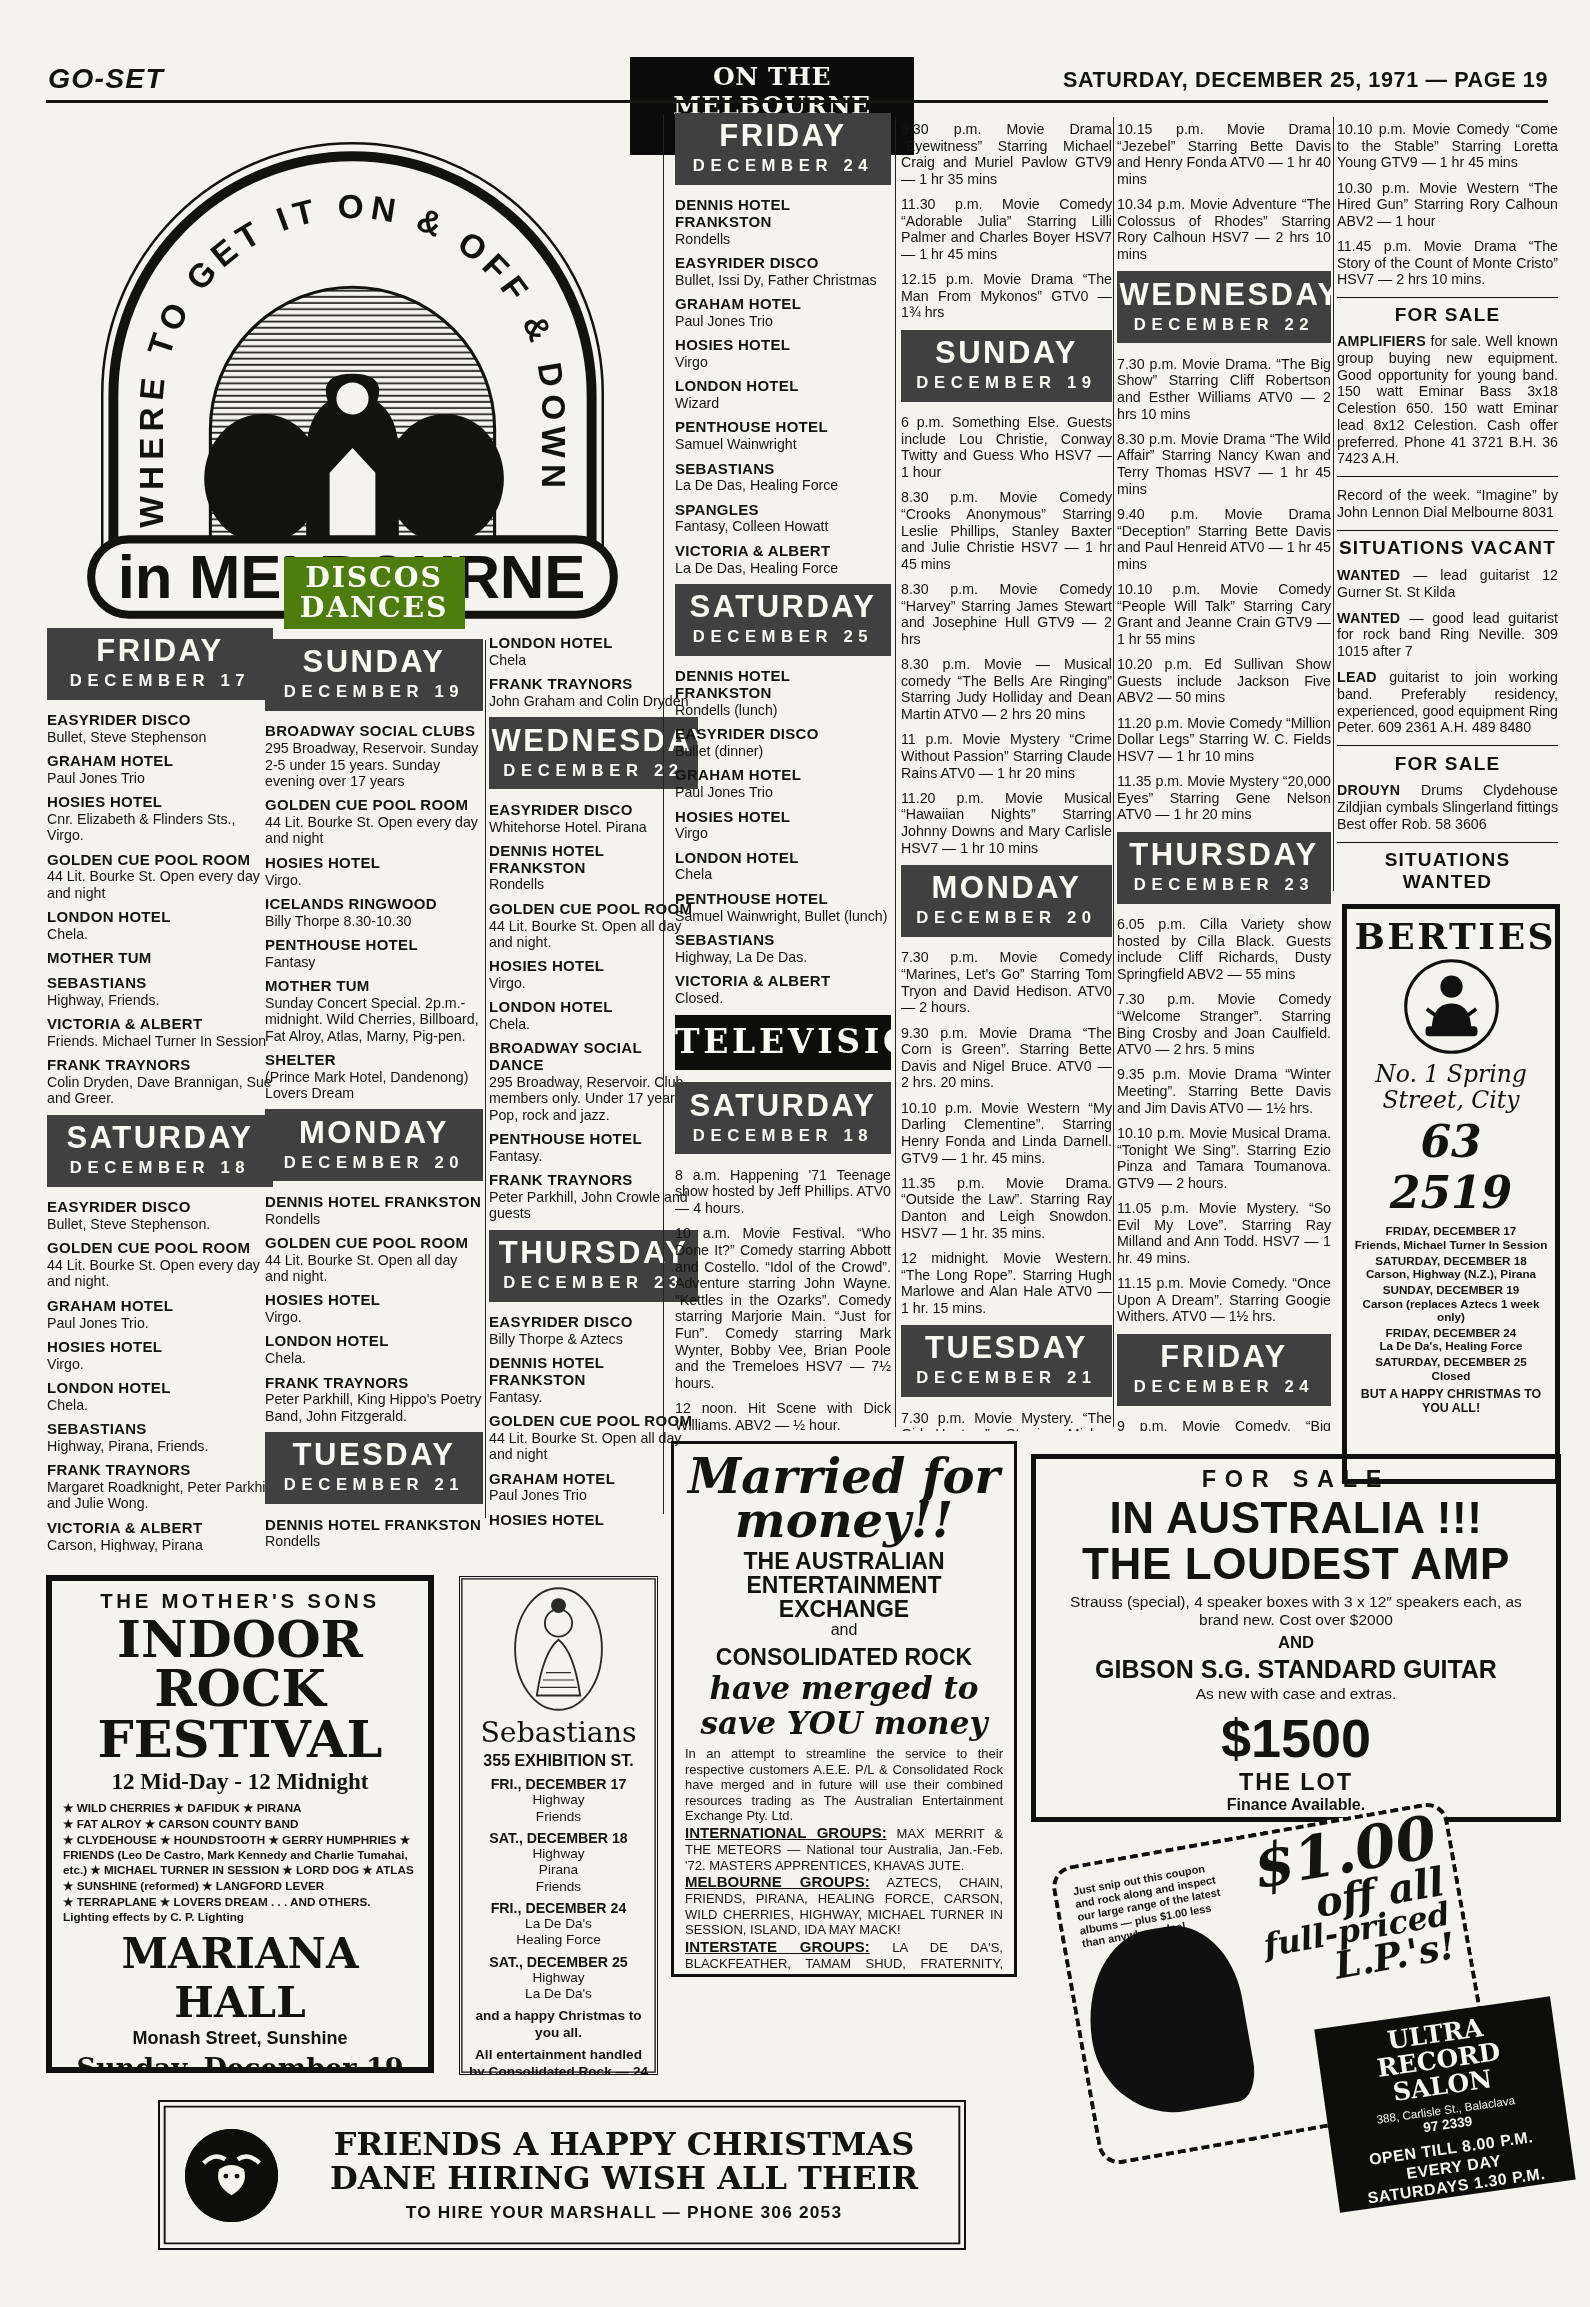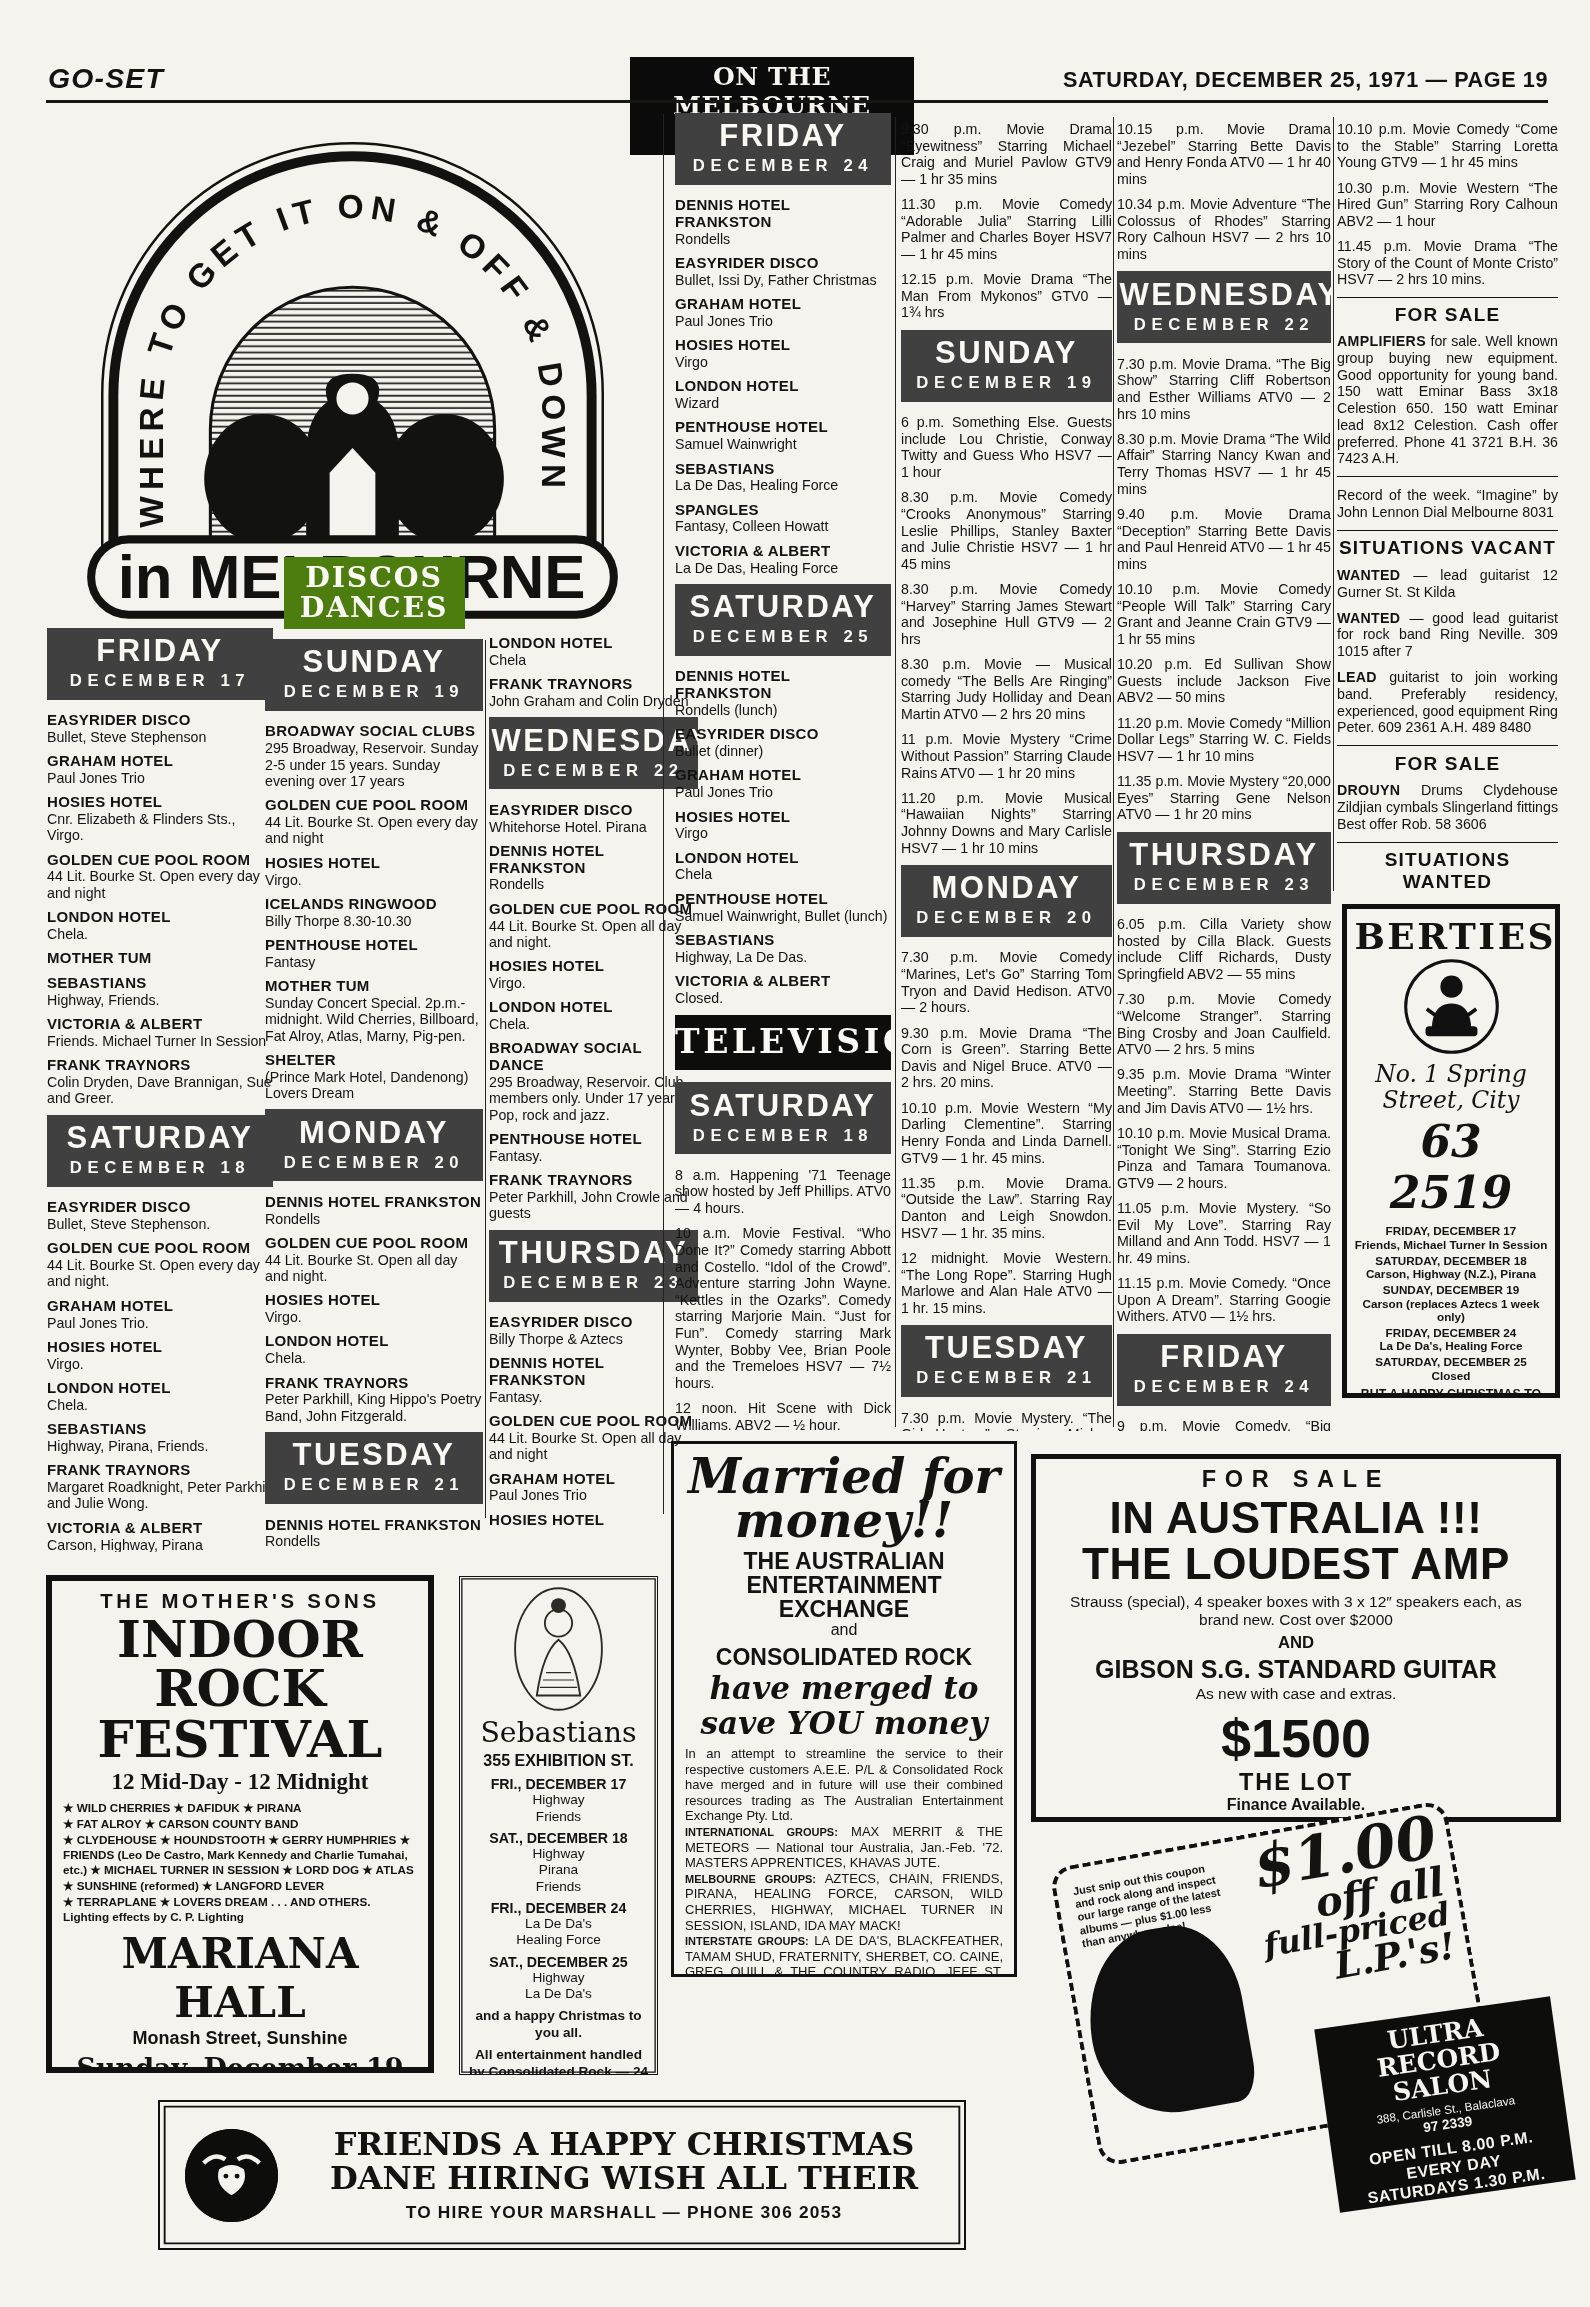--- a/index.html
+++ b/index.html
@@ -26,21 +26,21 @@
   .vname{font-weight:bold;font-size:15px;line-height:1.12;letter-spacing:0.3px;}
   .vdetail{font-size:14.2px;line-height:1.15;}
   .show{font-size:14.2px;line-height:1.17;margin:0 0 8.7px;text-align:justify;}
   .classified{font-size:14.2px;line-height:1.18;margin:0 0 9.3px;text-align:justify;}
   .classified b{letter-spacing:0.3px;}
   .adhead{font-weight:bold;font-size:19px;text-align:center;letter-spacing:1.2px;border-top:1.9px solid #131310;
         padding-top:6.2px;margin:2.5px 0 7.4px;}
   hr.crule{border:none;border-top:1.9px solid #131310;margin:2.5px 0 10px;}
   .vsep{position:absolute;width:1.2px;background:#23231f;}
   
-  .berties{position:absolute;left:1342px;top:904px;width:218px;height:494px;border:5px solid #111;
+  .berties{position:absolute;left:1342px;top:904px;width:218px;height:580px;border:5px solid #111;
         background:#f4f3ee;text-align:center;padding:6.2px 7.4px;box-sizing:border-box;overflow:hidden;}
   .bt-title{font-family:"DejaVu Serif",serif;font-weight:bold;font-size:36px;letter-spacing:2.5px;}
   .bt-script{font-family:"DejaVu Serif",serif;font-style:italic;font-size:23.5px;line-height:1.1;margin-top:3.7px;}
   .bt-phone{font-family:"DejaVu Serif",serif;font-style:italic;font-weight:bold;font-size:44px;margin:2.5px 0 6.2px;}
   .bt-entry{font-size:11.7px;font-weight:bold;text-align:center;line-height:1.15;margin-bottom:2.5px;}
   .bt-entry .bh{display:block;}
   .bt-wish{font-size:12.4px;font-weight:bold;margin:5px 0;}
   
   .festival{position:absolute;left:46px;top:1575px;width:388px;height:498px;border:6.2px solid #111;
         box-sizing:border-box;padding:8.7px 11px;text-align:center;overflow:hidden;}
@@ -64,21 +64,21 @@
   .sb-book{font-size:13.6px;font-weight:bold;margin-top:5px;line-height:1.25;}
   
   .married{position:absolute;left:671px;top:1441px;width:346px;height:536px;border:3.1px solid #111;
         box-sizing:border-box;padding:10px 11px;overflow:hidden;}
   .ma-h{font-family:"DejaVu Serif",serif;font-weight:bold;font-style:italic;font-size:48px;text-align:center;line-height:0.92;}
   .ma-org{font-size:23px;font-weight:bold;text-align:center;line-height:1.05;margin-top:6.2px;}
   .ma-and{font-size:16px;text-align:center;}
   .ma-sub{font-family:"DejaVu Serif",serif;font-weight:bold;font-style:italic;font-size:31px;text-align:center;line-height:1.0;margin-top:3.7px;}
   .ma-body{font-size:13px;line-height:1.2;text-align:justify;margin-top:7.4px;}
   .ma-sec{font-size:13px;line-height:1.2;text-align:justify;}
-  .ma-sec b{font-size:11px;}
+  .ma-sec b{font-size:15px;text-decoration:underline;}
   .ma-f1{font-size:18.5px;font-weight:bold;text-align:center;margin-top:5px;line-height:1.05;}
   
   .loudamp{position:absolute;left:1031px;top:1454px;width:530px;height:368px;border:5.6px solid #111;
         box-sizing:border-box;padding:7.4px 16px;text-align:center;overflow:hidden;}
   .la-kick{font-size:23.5px;font-weight:bold;letter-spacing:8.7px;}
   .la-title{font-size:44px;font-weight:bold;letter-spacing:0.6px;line-height:1.0;margin-top:2.5px;}
   .la-body{font-size:15.5px;line-height:1.2;margin-top:6.2px;}
   .la-and{font-size:16.7px;font-weight:bold;margin-top:3.7px;}
   .la-item{font-size:25px;font-weight:bold;margin-top:1.2px;}
   .la-b2{font-size:15.5px;margin-top:1.2px;}

